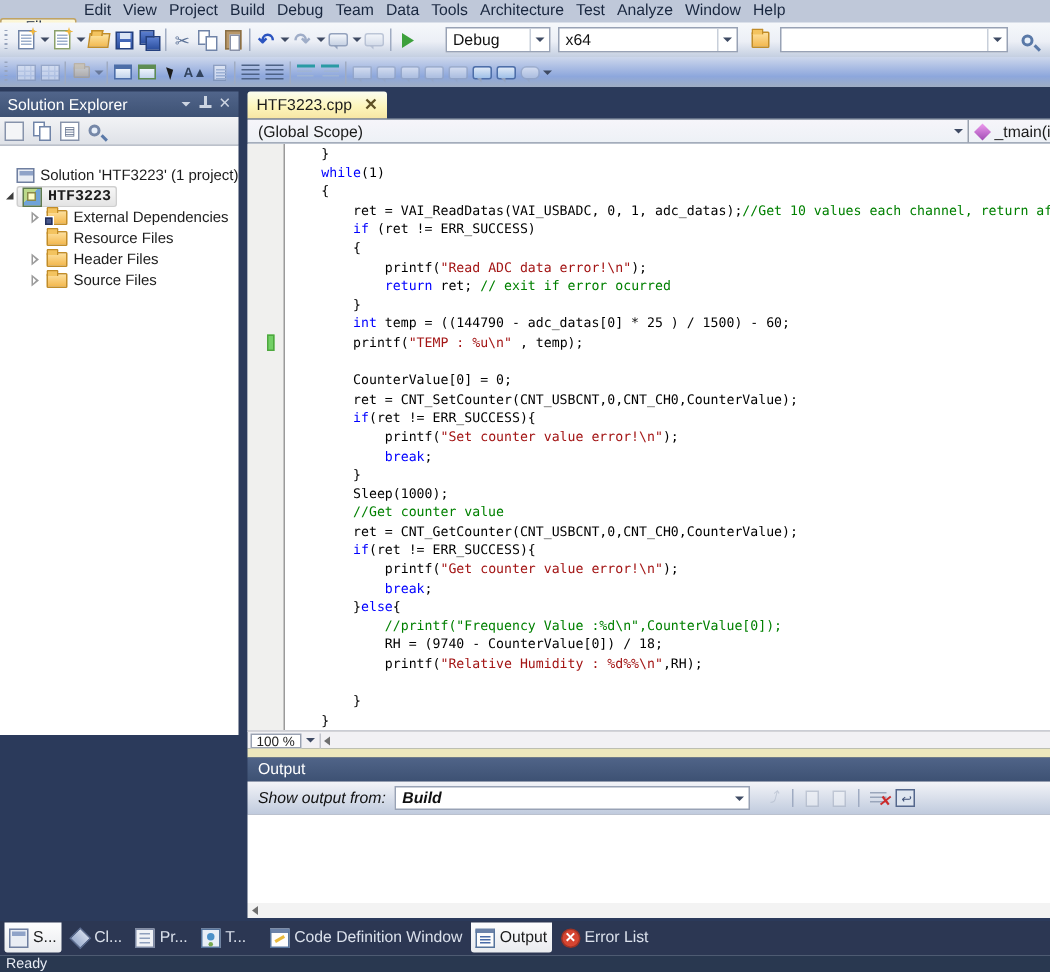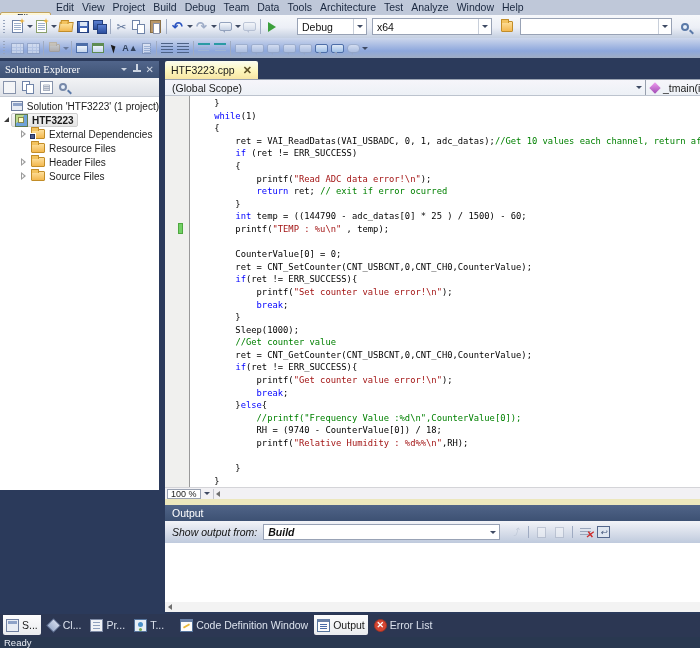--- a/index.html
+++ b/index.html
@@ -71,41 +71,41 @@
      linear-gradient(#9fb4d4 0 0) 0 4px/10px 1px no-repeat,
      linear-gradient(#9fb4d4 0 0) 0 7px/11px 1px no-repeat; }
   .i-winblue { width:12px; height:10px; background:linear-gradient(#eef4fb,#c3d4ec); border:1px solid #4d6ea8; border-top:3px solid #4d6ea8; }
   .dim { opacity:.55; }
 
   
   #dock { left:0; top:58px; width:700px; height:556px; background:#2b3a5b; }
 
   
   #sepanel { left:0; top:3px; width:159px; height:553px; }
-  #se-title { left:0; top:0; width:159px; height:17px; background:linear-gradient(#51658b,#3e5274); color:#fff; font-size:10.5px; display:flex; align-items:center; padding:0 5px;font-family:Liberation Serif, serif; }
+  #se-title { left:0; top:0; width:159px; height:17px; background:linear-gradient(#51658b,#3e5274); color:#fff; font-size:10.5px; display:flex; align-items:center; padding:0 5px; }
   #se-title .sp { flex:1; }
   .win-ic { color:#cdd5e2; font-size:10px; margin-left:5px; line-height:1; }
   .pin { width:8px; height:11px; position:relative; margin-left:6px; }
   .pin:before { content:""; position:absolute; left:3px; top:0; width:2px; height:7px; background:#cdd5e2; }
   .pin:after { content:""; position:absolute; left:0; top:6px; width:8px; height:2px; background:#cdd5e2; }
   #se-tools { left:0; top:17px; width:159px; height:19px; background:linear-gradient(#f2f3f5,#dfe2e8); border-bottom:1px solid #c7ccd4; display:flex; align-items:center; padding-left:3px; gap:6px; }
-  #se-tree { left:0; top:36px; width:159px; height:393px; background:#fff; font-size:10px; color:#1c1c1c; padding-top:2px; }
+  #se-tree { left:0; top:36px; width:159px; height:393px; background:#fff; font-size:10px; color:#1c1c1c; padding-top:13px; }
   .trow { height:14px; display:flex; align-items:center; white-space:nowrap; }
   .texp { width:9px; height:9px; display:flex; align-items:center; justify-content:center; margin-left:2px; }
   .exp-c { position:relative; width:0; height:0; border-top:4px solid transparent; border-bottom:4px solid transparent; border-left:5px solid #9b9b9b; }
   .exp-c:after { content:""; position:absolute; left:-4.5px; top:-2px; width:0; height:0; border-top:2px solid transparent; border-bottom:2px solid transparent; border-left:2.5px solid #fff; }
   .exp-o { width:0; height:0; border-left:5px solid transparent; border-bottom:5px solid #3c3c3c; transform:translateY(-1px); }
   .ticon { margin:0 4px 0 3px; flex:none; }
   .i-sol { width:12px; height:10px; background:#e9edf4; border:1px solid #6f7fa0; position:relative; }
   .i-sol:after { content:""; position:absolute; left:1px; top:1px; width:9px; height:3px; background:#8fa3c8; }
   .i-proj { width:13px; height:13px; background:linear-gradient(135deg,#bcd98a 0 40%,#6fa3d8 40% 100%); border:1px solid #5e7a4e; position:relative; }
   .i-proj:after { content:""; position:absolute; left:2px; top:2px; width:4px; height:4px; background:#fdfdc8; border:1px solid #8a8a4a; }
   .i-depfolder { position:relative; }
   .i-depfolder .ov { position:absolute; left:-2px; bottom:-1px; width:5px; height:5px; background:#4a5a8e; border:1px solid #24315e; box-shadow:0 0 0 1px #fff; }
-  .sel-box { display:flex; align-items:center; background:linear-gradient(#f6f6f6,#e4e4e4); border:1px solid #cfcfcf; border-radius:2px; padding:0 3px 0 0; height:14px; }
+  .sel-box { display:flex; align-items:center; background:linear-gradient(#f6f6f6,#e4e4e4); border:1px solid #cfcfcf; border-radius:2px; padding:0 3px 0 0; height:14px;font-family:Liberation Mono, monospace; }
 
   
   #editor { left:165px; top:0; width:535px; height:556px; }
   #tabbar { left:0; top:0; width:535px; height:21px; }
   #doc-tab { position:absolute; left:0; top:3px; height:18px; background:linear-gradient(#fbfdf0,#fdf6bc 55%,#f7e6a4); border-radius:2px 2px 0 0; display:flex; align-items:center; padding:0 6px; font-size:10.5px; color:#1a1a1a; }
   #tab-close { margin-left:8px; color:#5f5126; font-size:11px; line-height:1; font-weight:bold; }
   #navbar { left:0; top:21px; width:535px; height:17px; background:linear-gradient(#f6f5fa,#edf1f6); border-top:1px solid #9aa3b2; border-bottom:1px solid #bcc3ce; display:flex; align-items:stretch; font-size:10.5px; color:#1a1a1a; }
   #scope-combo { flex:none; width:480px; display:flex; align-items:center; }
   #scope-combo .carr { display:flex; align-items:center; justify-content:center; width:13px; height:100%; }
   #scope-combo .cval { flex:1; padding-left:7px; }

